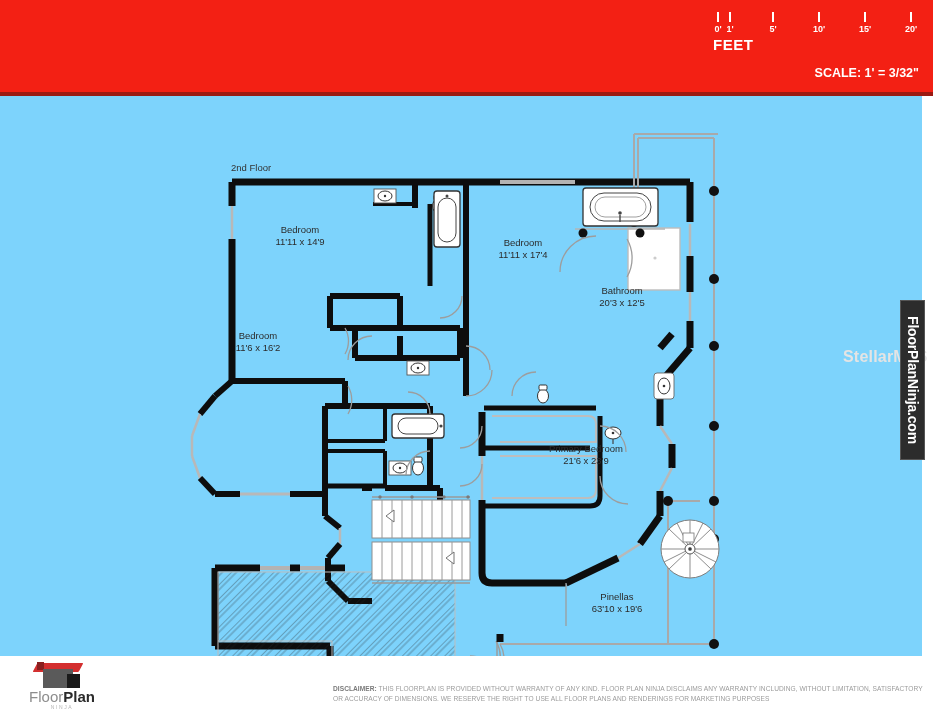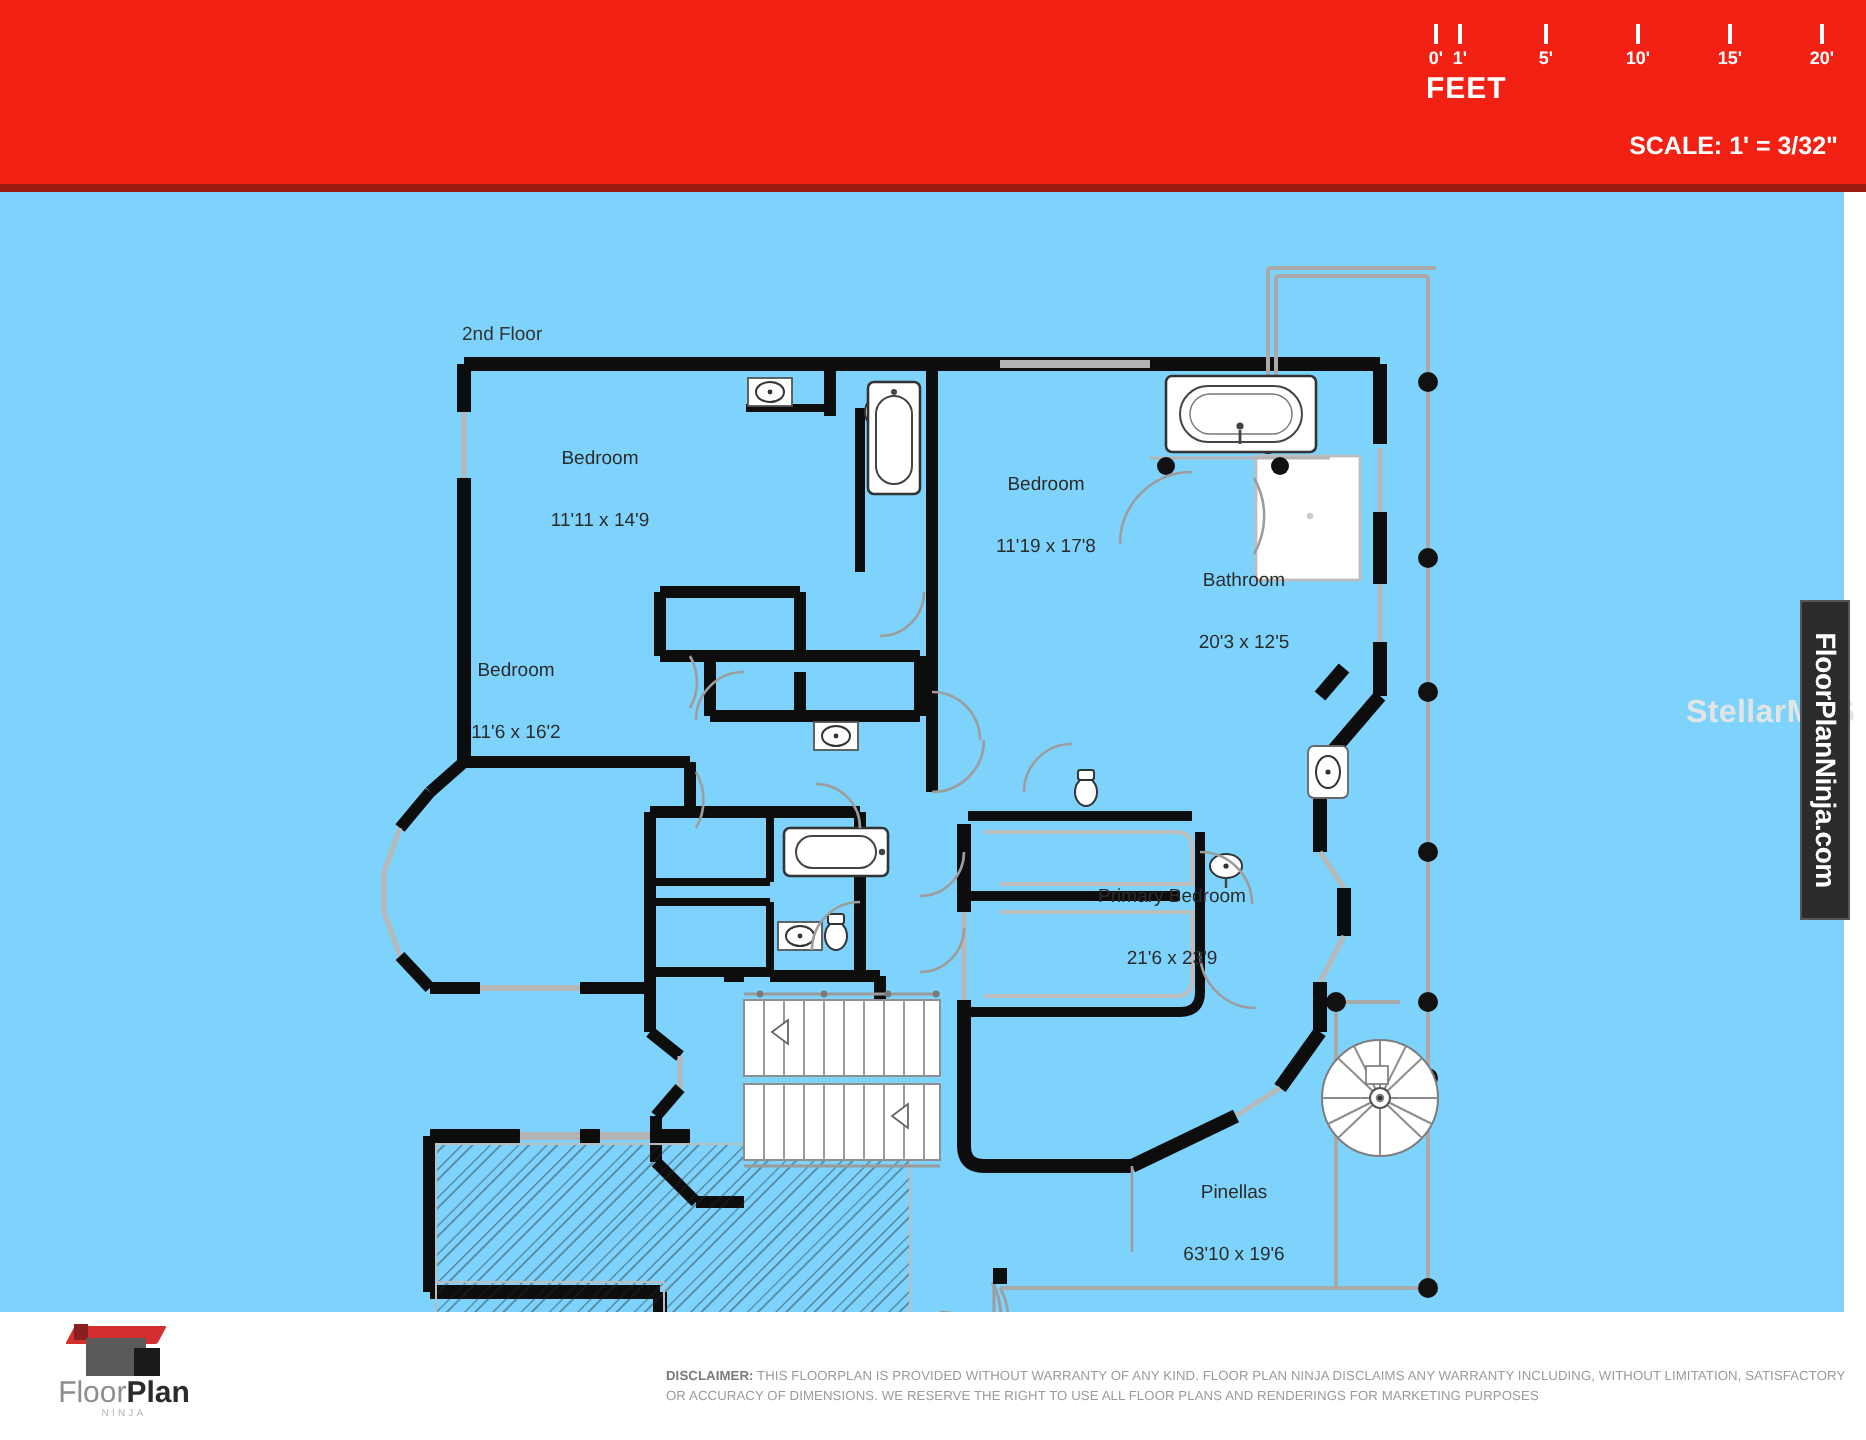--- a/index.html
+++ b/index.html
@@ -133,21 +133,21 @@
     position: absolute;
     text-align: center;
     color: #2b2b2b;
     font-size: 9.5px;
     line-height: 11.5px;
     white-space: nowrap;
     transform: translateX(-50%);
     pointer-events: none;
   }
   .room-label .rl-name { display: block; }
-  .room-label .rl-dim { display: block; margin-top: 19px; }
+  .room-label .rl-dim { display: block; }
 
   
   #mls-watermark {
     position: absolute;
     left: 843px;
     top: 348px;
     font-size: 16px;
     font-weight: bold;
     color: #e4e4e4;
     letter-spacing: 0.2px;
@@ -632,21 +632,21 @@
   <div class="room-label" style="left:300px; top:128px;">
     <span class="rl-name">Bedroom</span>
     <span class="rl-dim">11'11 x 14'9</span>
   </div>
   <div class="room-label" style="left:258px; top:234px;">
     <span class="rl-name">Bedroom</span>
     <span class="rl-dim">11'6 x 16'2</span>
   </div>
   <div class="room-label" style="left:523px; top:141px;">
     <span class="rl-name">Bedroom</span>
-    <span class="rl-dim">11'19 x 17'8</span>
+    <span class="rl-dim">11'11 x 17'4</span>
   </div>
   <div class="room-label" style="left:622px; top:189px;">
     <span class="rl-name">Bathroom</span>
     <span class="rl-dim">20'3 x 12'5</span>
   </div>
   <div class="room-label" style="left:586px; top:347px;">
     <span class="rl-name">Primary Bedroom</span>
     <span class="rl-dim">21'6 x 23'9</span>
   </div>
   <div class="room-label" style="left:617px; top:495px;">

